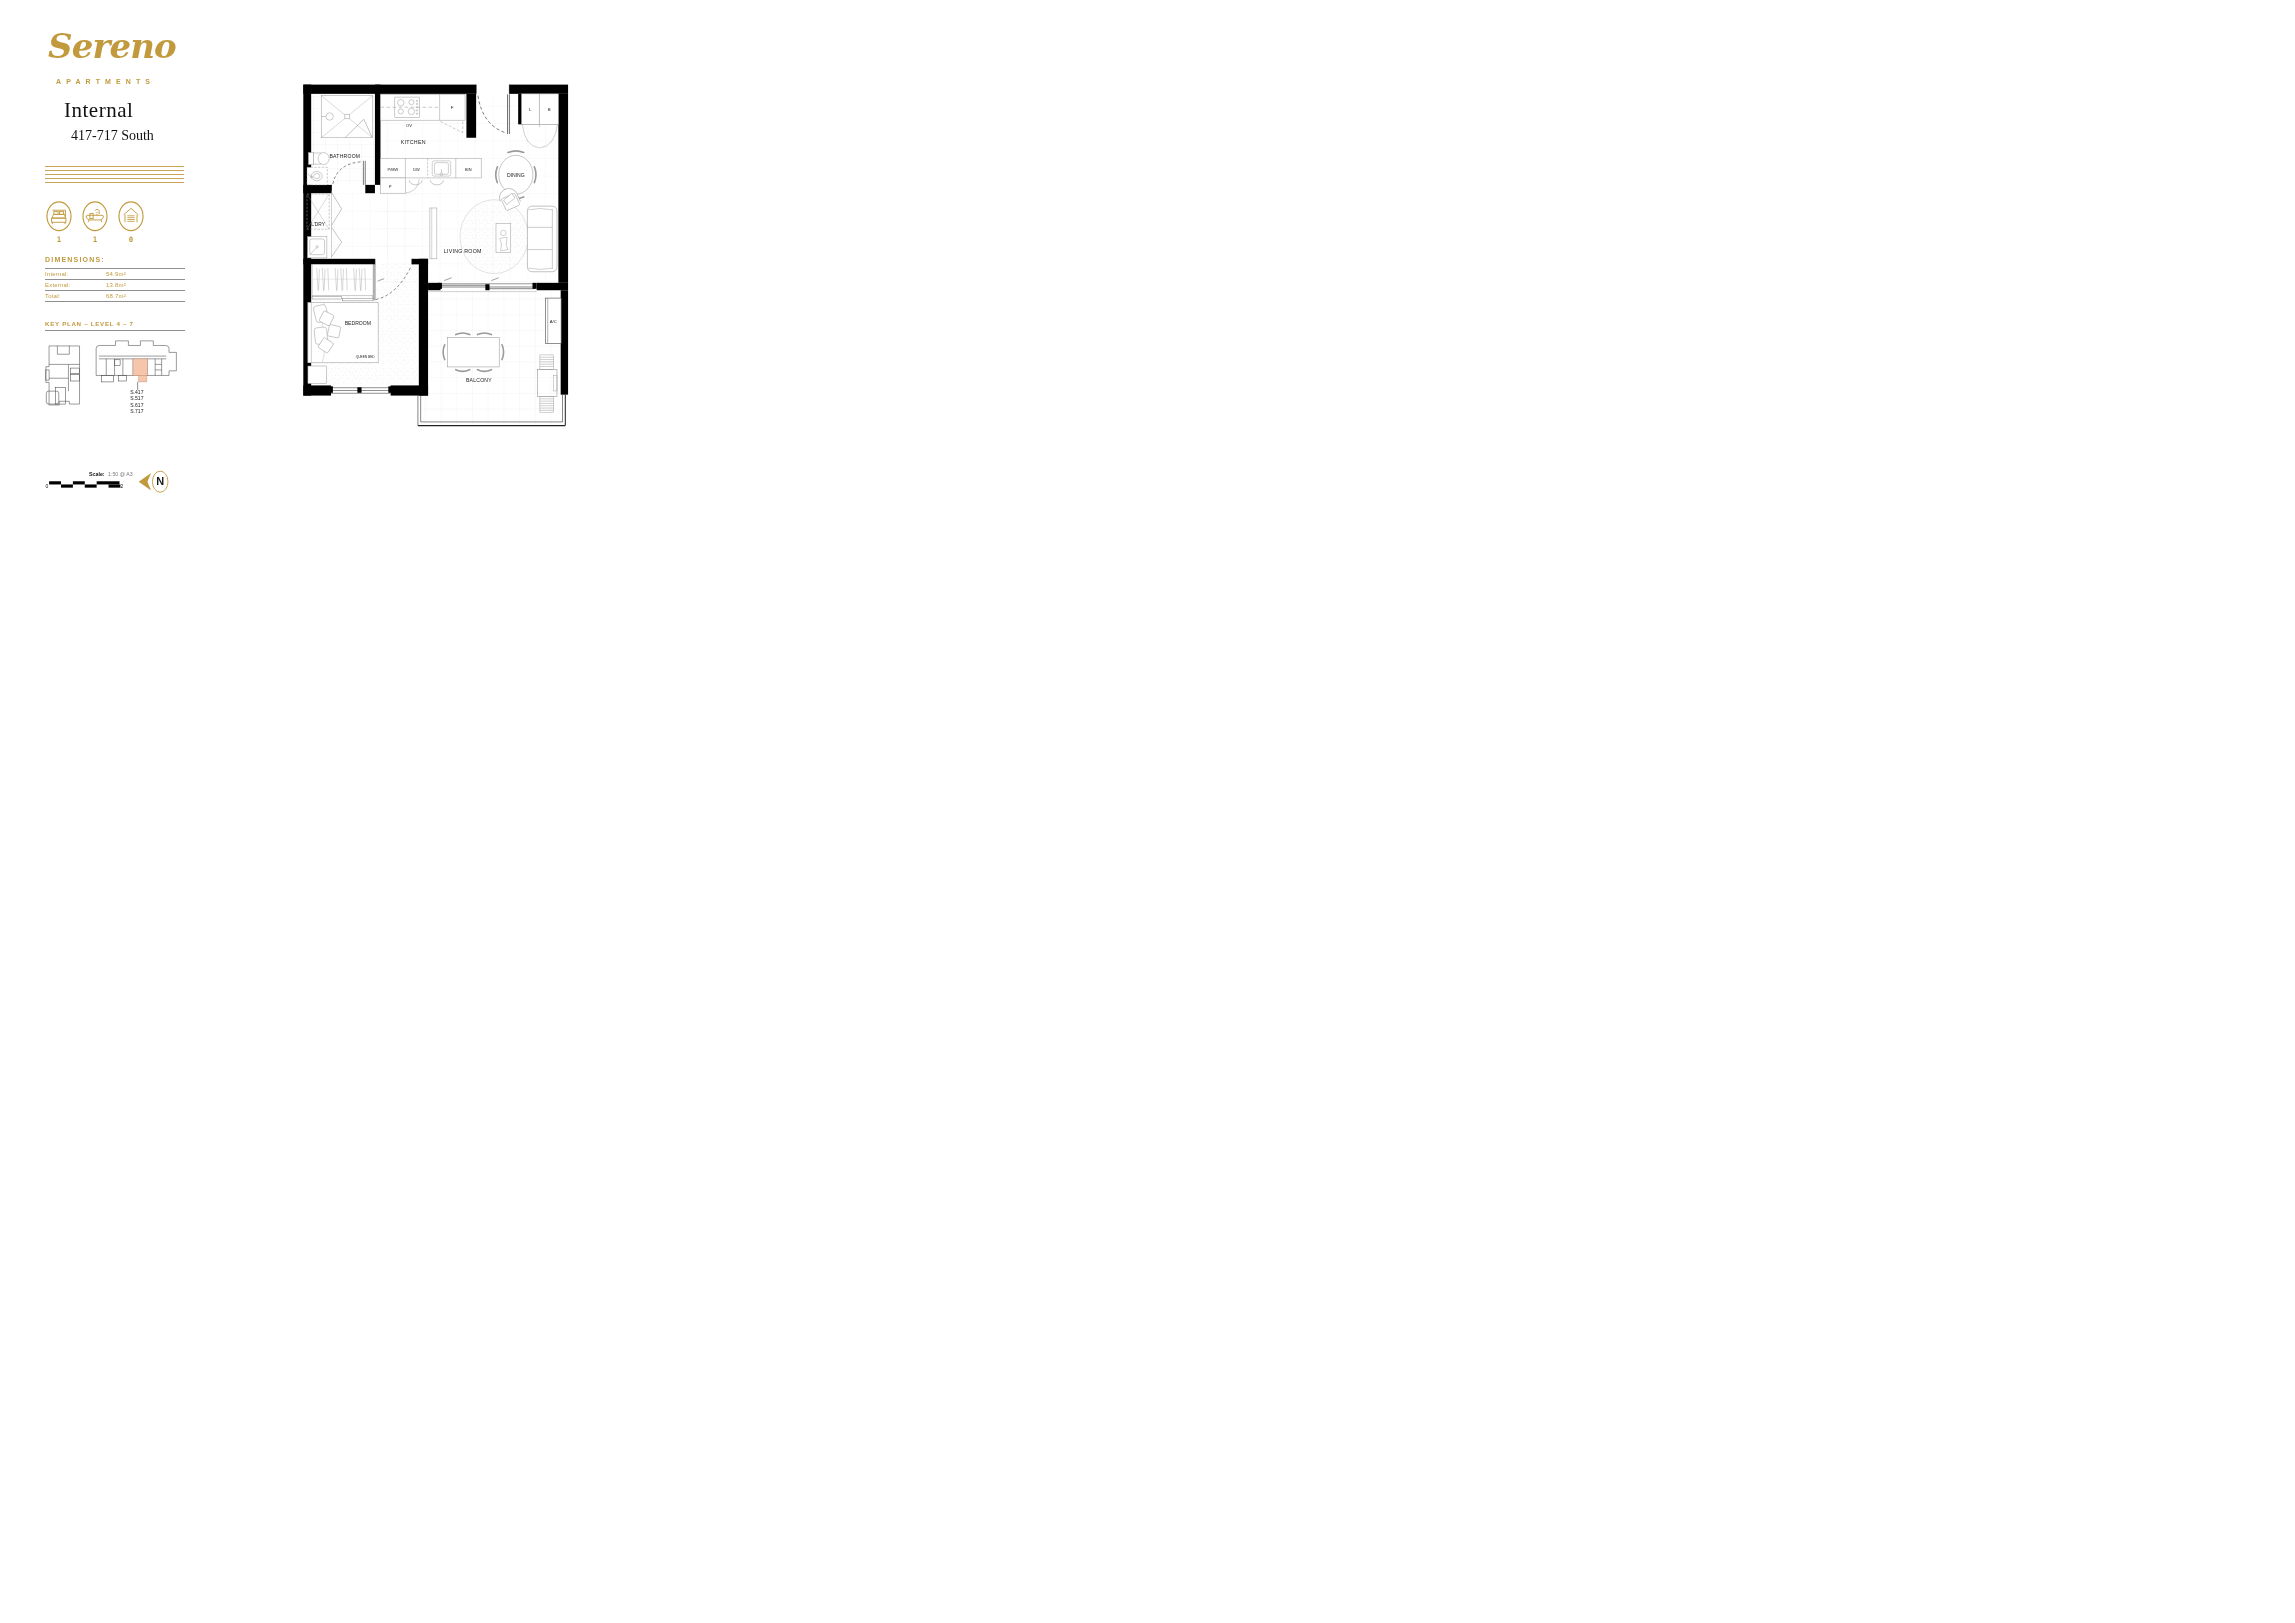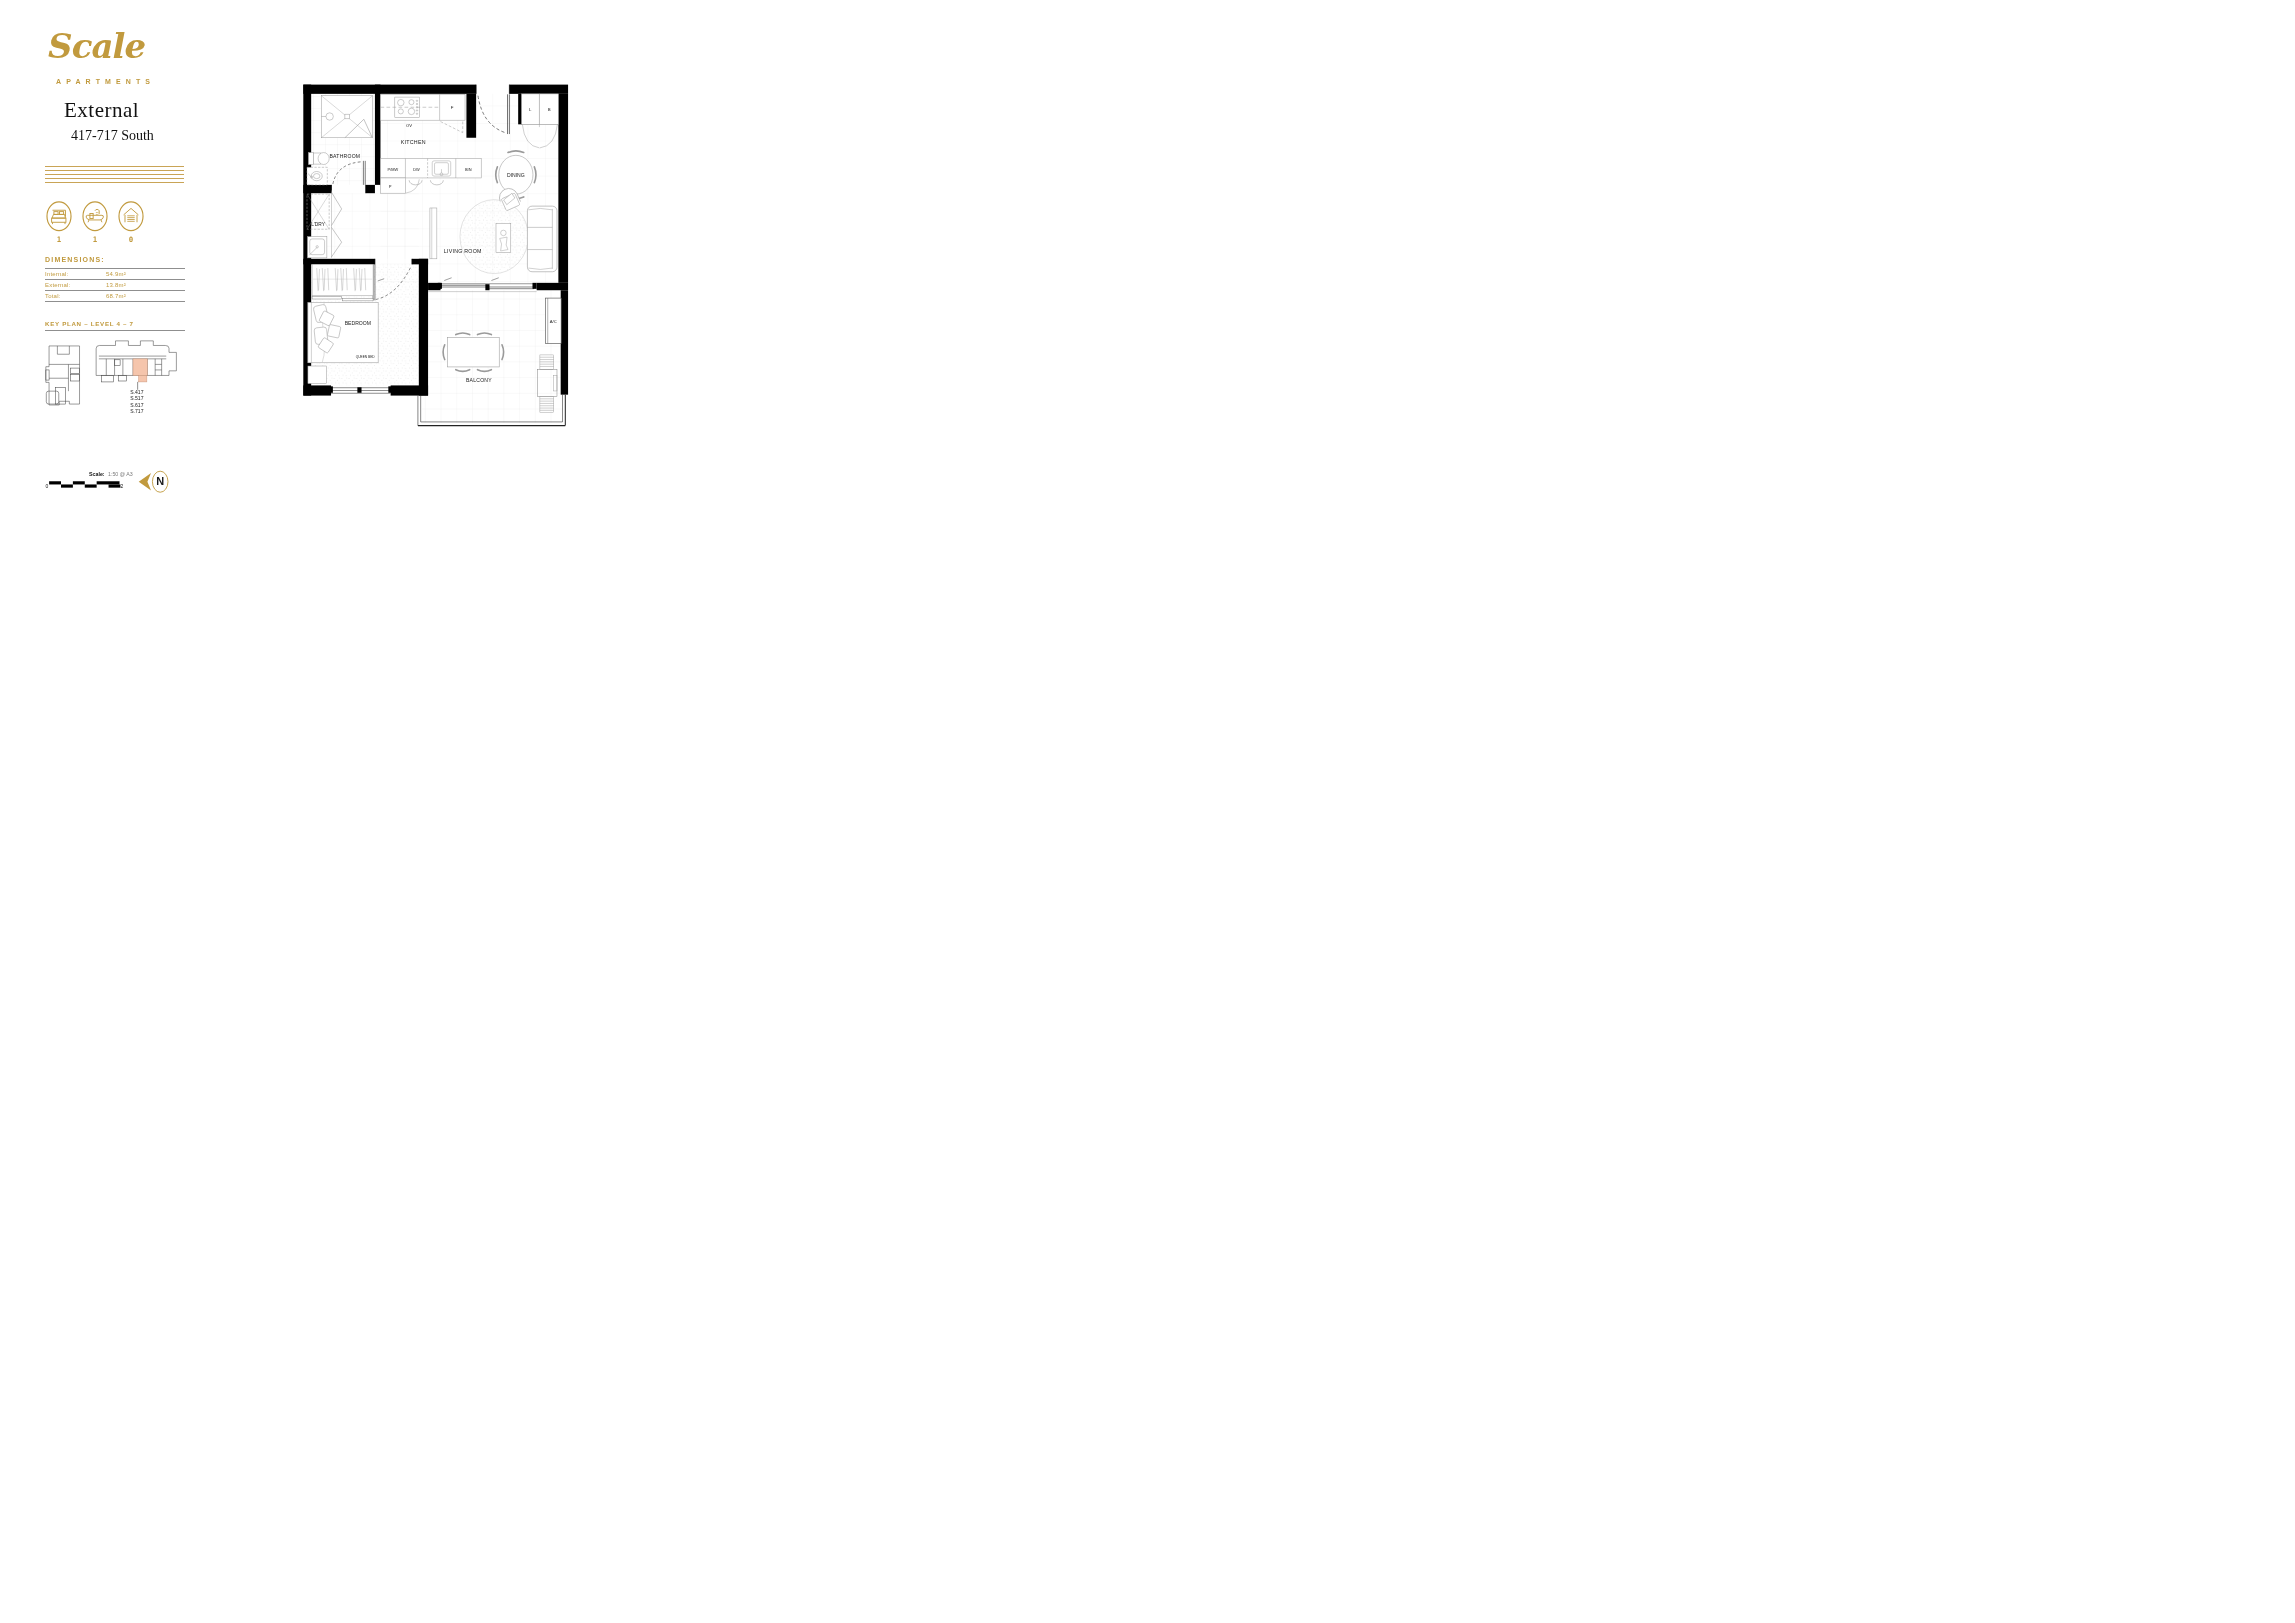--- a/index.html
+++ b/index.html
@@ -20,24 +20,24 @@
   .keyhead{font-size:6.2px;letter-spacing:0.7px;font-weight:bold;}
   .scale-label{font-size:5.3px;font-weight:bold;color:#111;}
   .scale-value{font-size:5.3px;color:#7c7c7c;}
   svg text{font-family:"Liberation Sans",sans-serif;fill:#1a1a1a;}
 </style>
 </head>
 <body>
 
 <div id="sheet">
 
-  <div class="abs gold logo-script" style="left:48px;top:29px;">Scale</div>
+  <div class="abs gold logo-script" style="left:48px;top:29px;">Sereno</div>
   <div class="abs gold logo-sub" style="left:56px;top:78px;">APARTMENTS</div>
 
-  <div class="abs title1" style="left:64px;top:98px;">External</div>
+  <div class="abs title1" style="left:64px;top:98px;">Internal</div>
   <div class="abs title2" style="left:71px;top:128px;">417-717 South</div>
 
   <div>
     <div class="abs gold-line" style="left:45px;top:166px;width:139px;"></div>
     <div class="abs gold-line" style="left:45px;top:170px;width:139px;"></div>
     <div class="abs gold-line" style="left:45px;top:174px;width:139px;"></div>
     <div class="abs gold-line" style="left:45px;top:178px;width:139px;"></div>
     <div class="abs gold-line" style="left:45px;top:182px;width:139px;"></div>
   </div>
 

